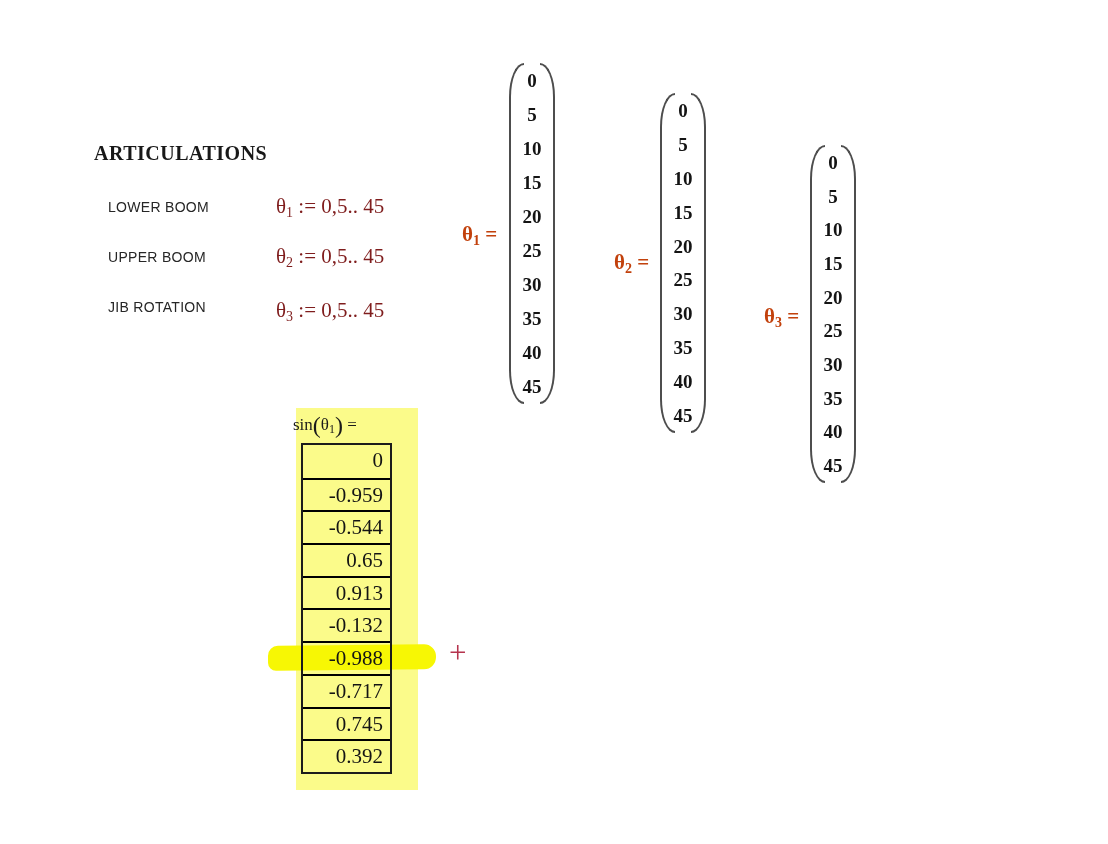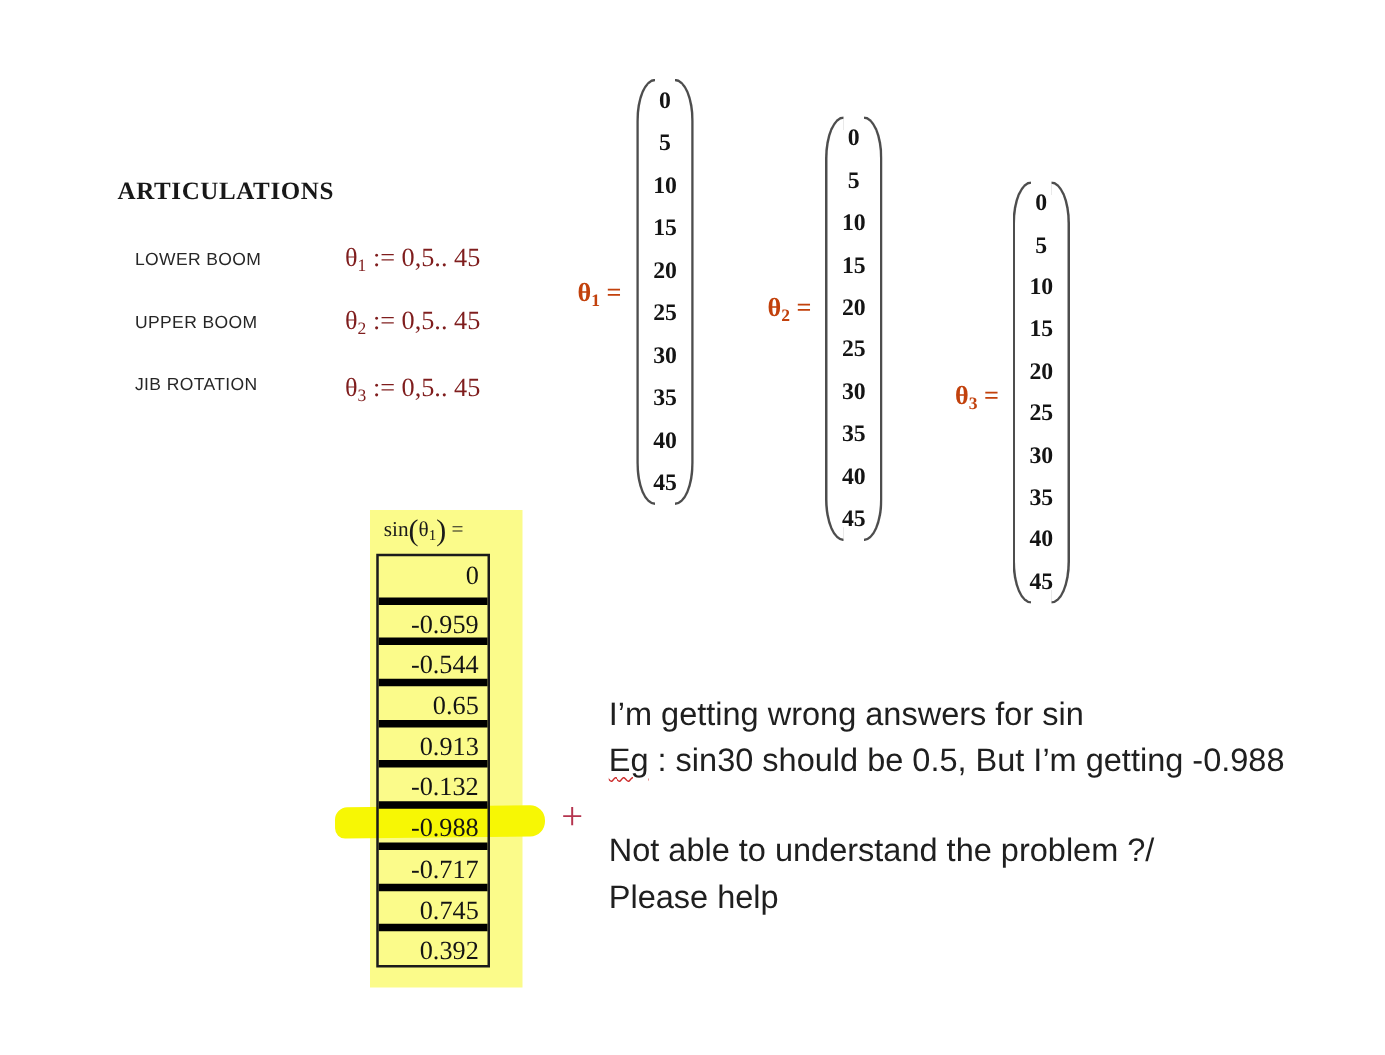--- a/index.html
+++ b/index.html
@@ -99,38 +99,38 @@
     position: absolute;
     left: 268px; top: 645px;
     width: 168px; height: 25px;
     background: #f7f704;
     border-radius: 10px 12px 12px 8px;
     transform: rotate(-0.6deg);
     z-index: 2;
   }
   .sin-header {
     position: absolute;
-    left: 307px; top: 412px;
+    left: 293px; top: 412px;
     font-size: 17px;
     color: #1a1a1a;
     z-index: 3;
     white-space: nowrap;
   }
   .sin-header .paren { font-size: 24px; vertical-align: -3px; font-weight: 300; }
   .sin-header sub { font-size: 12px; vertical-align: -3px; }
   .sin-table {
     position: absolute;
     left: 301px; top: 443px;
     width: 91px;
     border: 2px solid #1b1b1b;
     z-index: 3;
   }
   .sin-row {
     height: 32.7px;
-    border-top: 6px solid #000000;
+    border-top: 2px solid #000000;
     font-size: 21px;
     color: #141414;
     text-align: right;
     padding-right: 7px;
     line-height: 30px;
     background: transparent;
   }
   .sin-row:first-child { border-top: none; }
 
   
@@ -185,21 +185,21 @@
     <div class="vec-val">10</div>
     <div class="vec-val">15</div>
     <div class="vec-val">20</div>
     <div class="vec-val">25</div>
     <div class="vec-val">30</div>
     <div class="vec-val">35</div>
     <div class="vec-val">40</div>
     <div class="vec-val">45</div>
   </div>
 
-  <div class="vec-label" style="left:614px;top:234px"><span>θ</span><sub>2</sub> <span>=</span></div>
+  <div class="vec-label" style="left:614px;top:250px"><span>θ</span><sub>2</sub> <span>=</span></div>
   <div class="vec-body" style="left:660px;top:93px;height:340px">
     <div class="vec-val">0</div>
     <div class="vec-val">5</div>
     <div class="vec-val">10</div>
     <div class="vec-val">15</div>
     <div class="vec-val">20</div>
     <div class="vec-val">25</div>
     <div class="vec-val">30</div>
     <div class="vec-val">35</div>
     <div class="vec-val">40</div>
@@ -231,20 +231,14 @@
     <div class="sin-row">0.913</div>
     <div class="sin-row">-0.132</div>
     <div class="sin-row">-0.988</div>
     <div class="sin-row">-0.717</div>
     <div class="sin-row">0.745</div>
     <div class="sin-row">0.392</div>
   </div>
 
   <div class="cursor-plus">+</div>
 
-  <div class="note">
-    <p>I’m getting wrong answers for sin</p>
-    <p><span class="misspelled">Eg</span><span> : sin30 should be 0.5, But I’m getting -0.988</span></p>
-    <p class="gap">Not able to understand the problem ?/</p>
-    <p>Please help</p>
-  </div>
 
 </div>
 
 </body></html>

